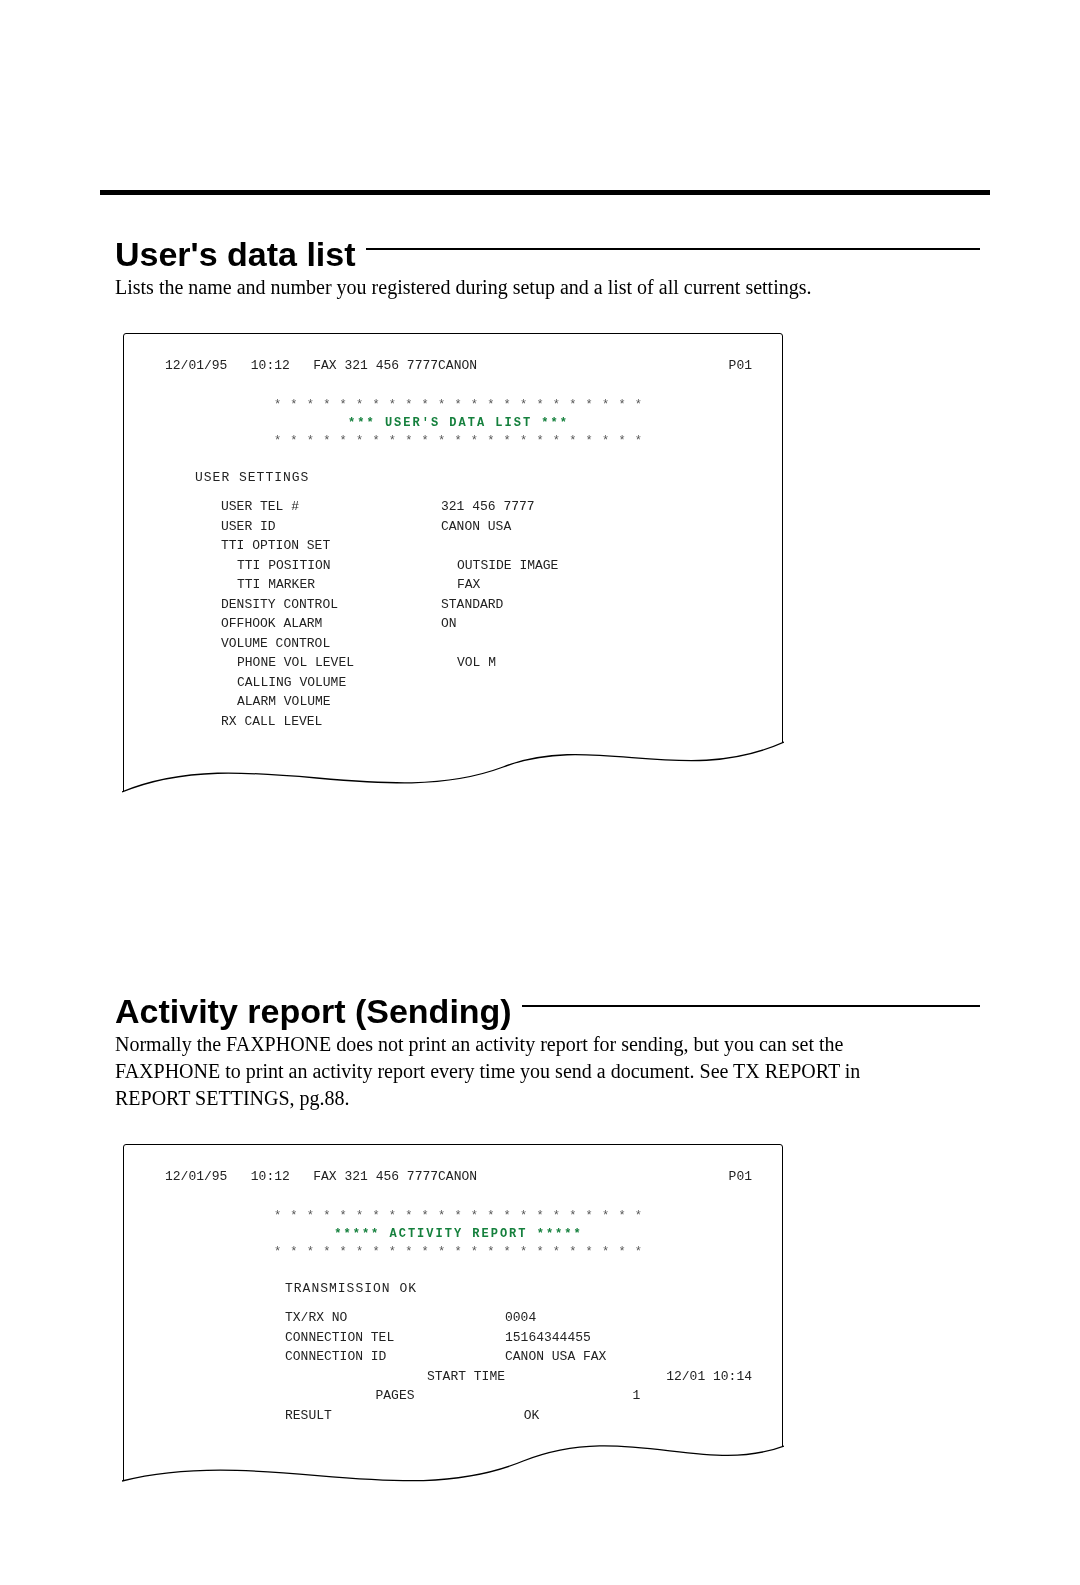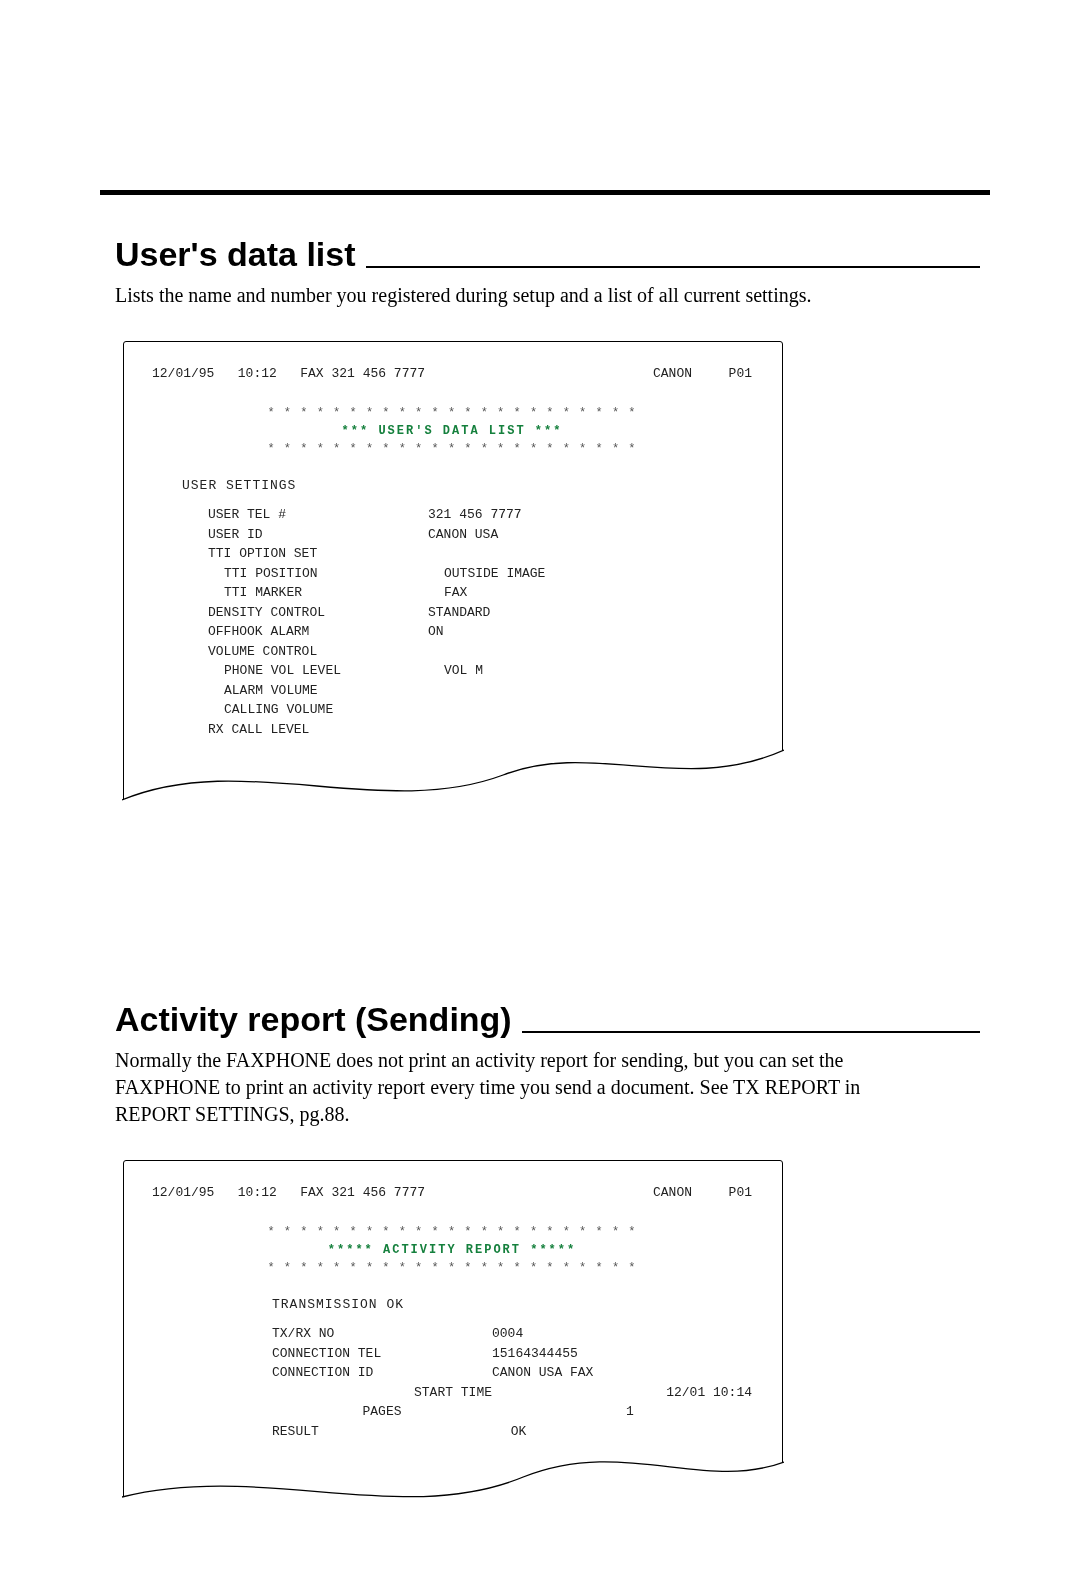--- a/index.html
+++ b/index.html
@@ -26,68 +26,67 @@
     background: #000;
   }
   .section {
     margin-top: 60px;
   }
   .section + .section {
     margin-top: 170px;
   }
   .section-head {
     display: flex;
-    align-items: flex-end;
+    align-items: center;
     gap: 10px;
   }
   .section-title {
     font-family: Arial, Helvetica, sans-serif;
     font-weight: 900;
     font-size: 34px;
     letter-spacing: 0px;
     white-space: nowrap;
   }
   .title-rule {
     flex: 1;
     border-bottom: 2px solid #000;
     position: relative;
     top: -6px;
   }
   .section-desc {
     font-size: 20px;
     line-height: 1.35;
-    margin-top: 8px;
     max-width: 760px;
   }
 
   
   .printout {
     margin: 32px 0 0 8px;
     width: 660px;
     position: relative;
   }
   .print-border {
     border: 1px solid #000;
     border-radius: 3px;
-    padding: 22px 30px 0 28px;
+    padding: 22px 30px 0 41px;
     font-family: "Courier New", Courier, monospace;
     font-size: 13px;
     color: #222;
     line-height: 1.5;
     background: #fff;
     position: relative;
     overflow: visible;
   }
   .print-hdr {
     display: flex;
     justify-content: space-between;
     font-size: 13px;
   }
   .print-hdr-left { white-space: pre; }
-  .print-hdr-mid { text-align: right; flex: 1; }
+  .print-hdr-mid { text-align: left; flex: 1; }
   .print-hdr-right { text-align: right; width: 60px; }
   .print-center {
     text-align: center;
     margin: 20px 0 18px 0;
     font-size: 12px;
     letter-spacing: 1px;
     color: #555;
   }
   .print-center .mid-line { font-weight: bold; letter-spacing: 2px; color: #15803d; }
   .print-body {
@@ -186,25 +185,25 @@
               </div>
               <div class="pair-row">
                 <div class="k">VOLUME CONTROL</div>
                 <div class="v"></div>
               </div>
               <div class="pair-row indent">
                 <div class="k">PHONE VOL LEVEL</div>
                 <div class="v">VOL M</div>
               </div>
               <div class="pair-row indent">
+                <div class="k">CALLING VOLUME</div>
+                <div class="v"></div>
+              </div>
+              <div class="pair-row indent">
                 <div class="k">ALARM VOLUME</div>
-                <div class="v"></div>
-              </div>
-              <div class="pair-row indent">
-                <div class="k">CALLING VOLUME</div>
                 <div class="v"></div>
               </div>
               <div class="pair-row">
                 <div class="k">RX CALL LEVEL</div>
                 <div class="v"></div>
               </div>
             </div>
         </div>
         <div class="torn-edge">
           <svg viewBox="0 0 660 90" preserveAspectRatio="none">

